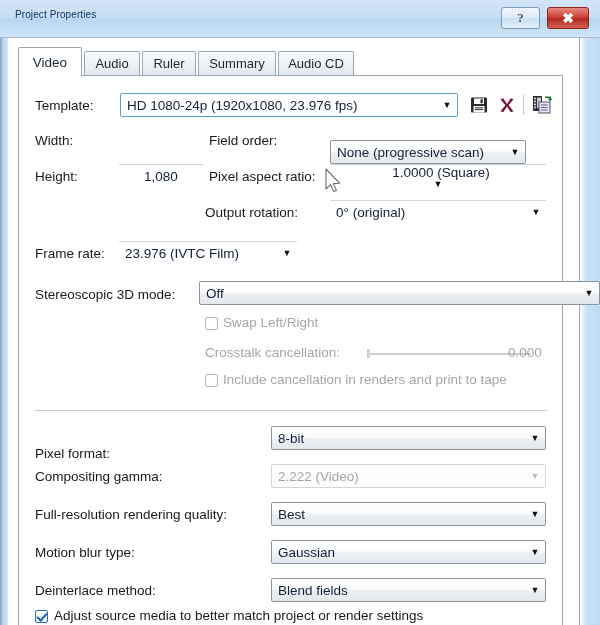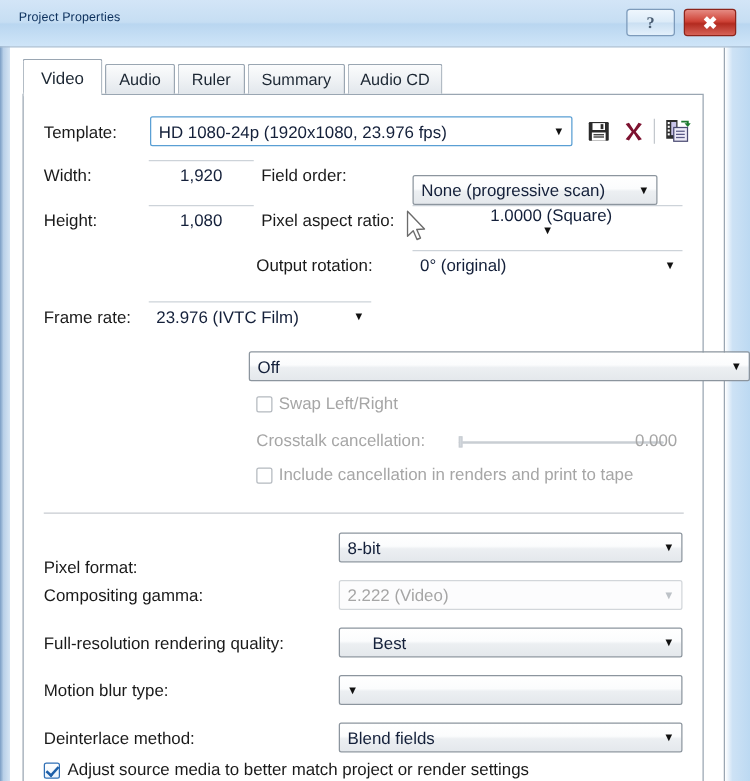--- a/index.html
+++ b/index.html
@@ -331,23 +331,20 @@
         <rect x="8" y="8" width="11" height="11" fill="#eceaf7" stroke="#4b4b72" stroke-width="1"></rect>
         <rect x="9.8" y="10.5" width="7" height="1" fill="#5a5a86"></rect>
         <rect x="9.8" y="13" width="7" height="1" fill="#5a5a86"></rect>
         <rect x="9.8" y="15.5" width="7" height="1" fill="#5a5a86"></rect>
         <path d="M14 2.5 L20 2.5 L20 6 L18.4 6 L18.4 4 L14 4 Z" fill="#1c7a2e"></path>
         <path d="M19.2 7.6 L16.6 4.6 L21.6 4.6 Z" fill="#1c7a2e"></path>
       </svg>
     </div>
 
     <div class="lbl" style="left:16px; top:57px;">Width:</div>
-    <div class="flatfield num" style="left:100px; top:52px; width:84px;">
-      <span class="ctext">1,920</span>
-    </div>
 
     <div class="lbl" style="left:16px; top:93px;">Height:</div>
     <div class="flatfield num" style="left:100px; top:88px; width:84px;">
       <span class="ctext">1,080</span>
     </div>
 
     <div class="lbl" style="left:190px; top:57px;">Field order:</div>
     <div class="combo" style="left:311px; top:64px; width:196px;">
       <span class="ctext">None (progressive scan)</span>
       <span class="arrow">▼</span>
@@ -364,20 +361,21 @@
       <span class="ctext">0° (original)</span>
       <span class="arrow">▼</span>
     </div>
 
     <div class="lbl" style="left:16px; top:170px;">Frame rate:</div>
     <div class="flatfield" style="left:100px; top:165px; width:178px;">
       <span class="ctext">23.976 (IVTC Film)</span>
       <span class="arrow">▼</span>
     </div>
 
+    <div class="lbl" style="left:16px; top:211px;">Stereoscopic 3D mode:</div>
     <div class="combo" style="left:180px; top:205px; width:401px;">
       <span class="ctext">Off</span>
       <span class="arrow">▼</span>
     </div>
 
     <div class="cbox" style="left:186px; top:241px;"></div>
     <div class="lbl dim" style="left:204px; top:239px;">Swap Left/Right</div>
 
     <div class="lbl dim" style="left:186px; top:269px;">Crosstalk cancellation:</div>
     <div class="slider-track" style="left:348px; top:277px; width:164px;"></div>
@@ -395,27 +393,28 @@
       <span class="arrow">▼</span>
     </div>
 
     <div class="lbl" style="left:16px; top:393px;">Compositing gamma:</div>
     <div class="combo disabled" style="left:252px; top:388px; width:275px;">
       <span class="ctext">2.222 (Video)</span>
       <span class="arrow">▼</span>
     </div>
 
     <div class="lbl" style="left:16px; top:431px;">Full-resolution rendering quality:</div>
-    <div class="combo" style="left:252px; top:426px; width:275px;padding-left:20px;">
+    <div class="combo" style="left:252px; top:426px; width:275px;">
       <span class="ctext">Best</span>
       <span class="arrow">▼</span>
     </div>
 
     <div class="lbl" style="left:16px; top:469px;">Motion blur type:</div>
     <div class="combo" style="left:252px; top:464px; width:275px;">
+      <span class="ctext">Gaussian</span>
       <span class="arrow">▼</span>
     </div>
 
     <div class="lbl" style="left:16px; top:507px;">Deinterlace method:</div>
     <div class="combo" style="left:252px; top:502px; width:275px;">
       <span class="ctext">Blend fields</span>
       <span class="arrow">▼</span>
     </div>
 
     <div class="cbox checked" style="left:16px; top:534px;"></div>

